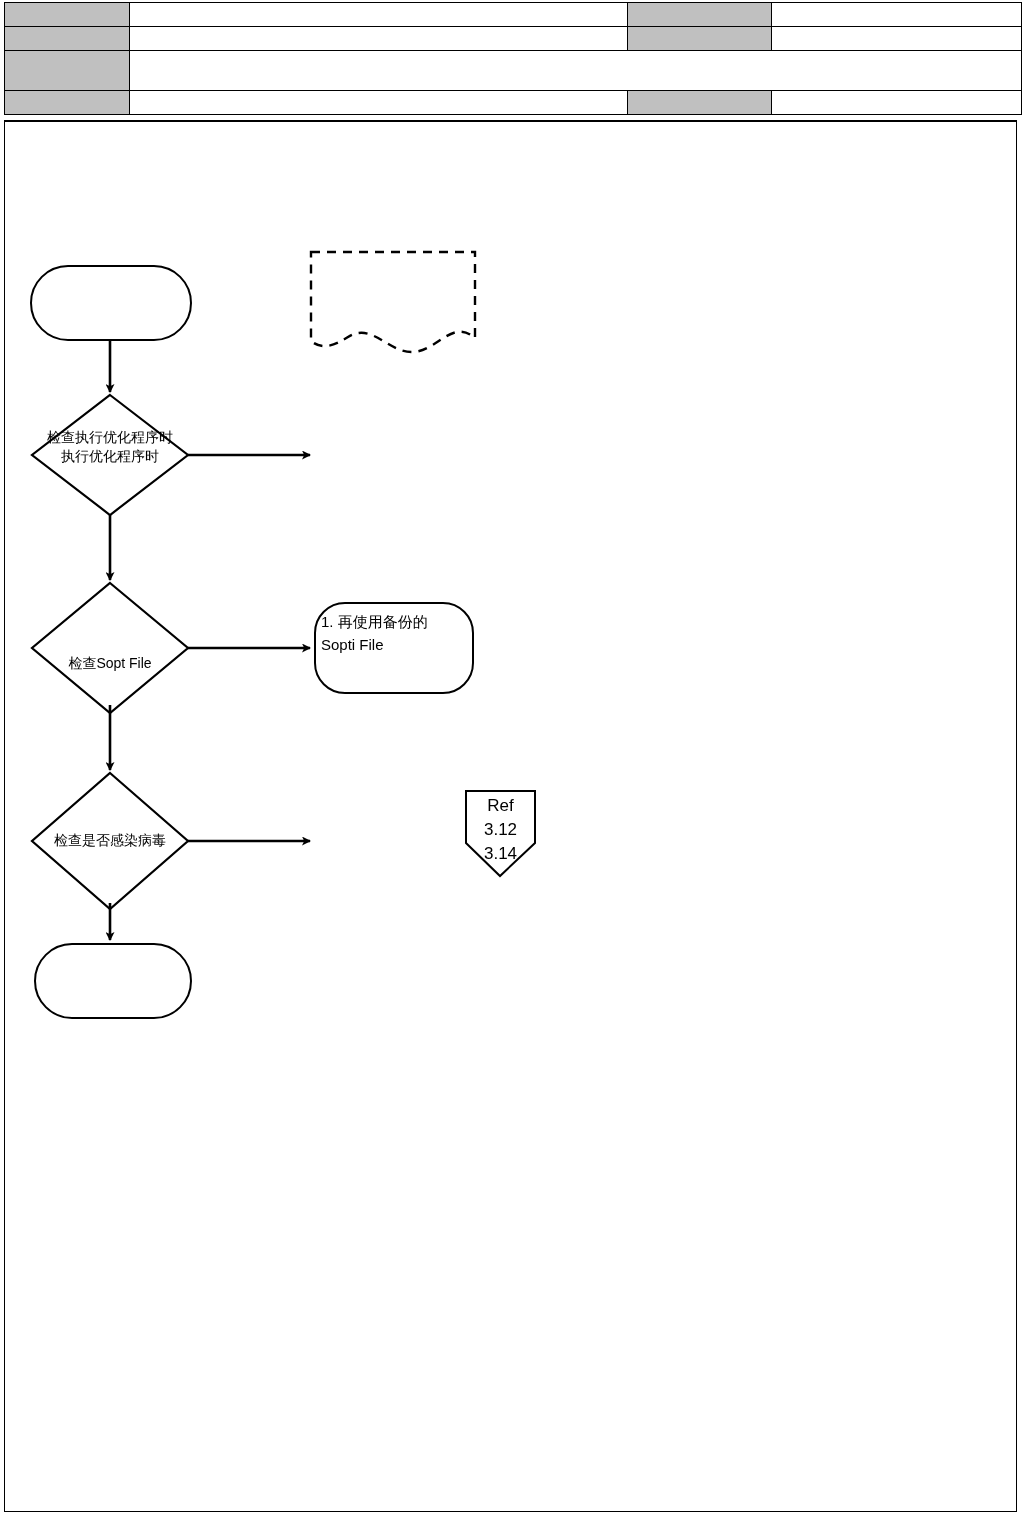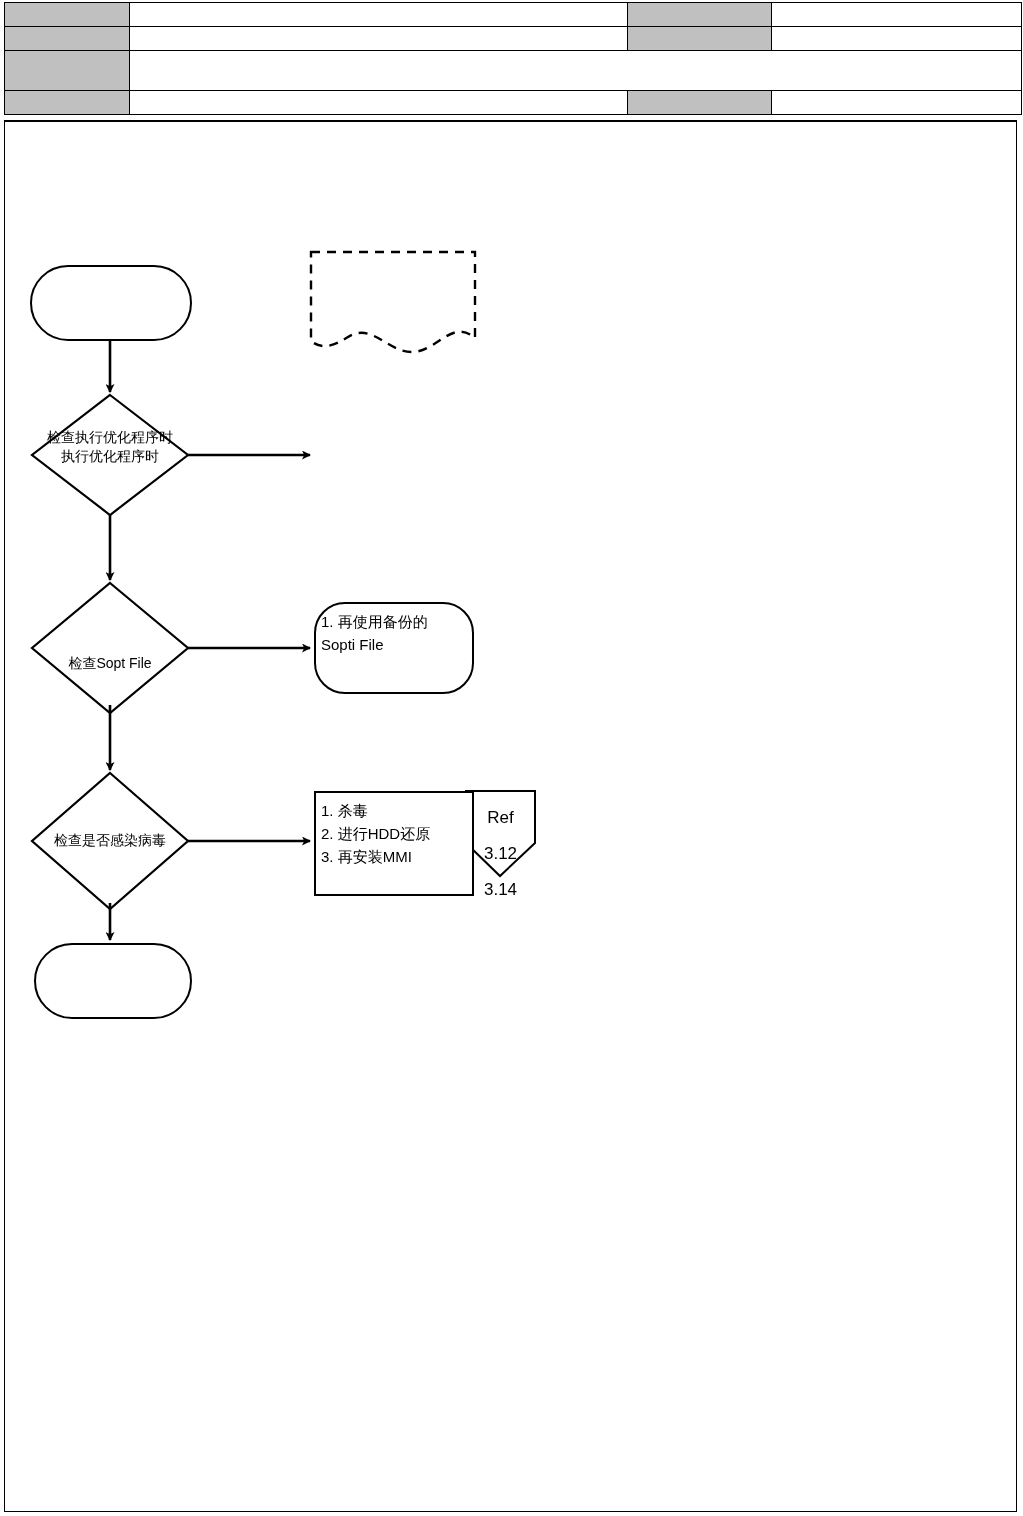--- a/index.html
+++ b/index.html
@@ -99,21 +99,21 @@
   .annot-text .line { white-space: nowrap; }
 
   
   .ref-text {
     position: absolute;
     font-size: 17px;
     line-height: 24px;
     text-align: center;
     color: #000000;
   }
-  .ref-text .line { white-space: nowrap; margin-top: 12px; }
+  .ref-text .line { white-space: nowrap; }
 
   svg { overflow: visible; }
 </style>
 </head>
 <body>
 
 <table id="header-table">
   <tbody>
     <tr>
       <td class="gray" style="width:124px"></td>
@@ -192,25 +192,20 @@
 
   <div class="node process" style="left:314px;top:602px;width:160px;height:92px;border-radius:31px;">
     <div class="line">1. 再使用备份的</div>
     <div class="line">Sopti File</div>
   </div>
 
   <div class="diamond-label" style="left:30px;top:831px;width:160px;">
     <div class="line">检查是否感染病毒</div>
   </div>
 
-  <div class="node process" style="left:314px;top:791px;width:160px;height:105px;">
-    <div class="line">1. 杀毒</div>
-    <div class="line">2. 进行HDD还原</div>
-    <div class="line">3. 再安装MMI</div>
-  </div>
 
   <div class="ref-text" style="left:466px;top:794px;width:69px;">
     <div class="line">Ref</div>
     <div class="line">3.12</div>
     <div class="line">3.14</div>
   </div>
 
   <div class="node terminator" style="left:34px;top:943px;width:158px;height:76px;">
     <span></span>
   </div>

